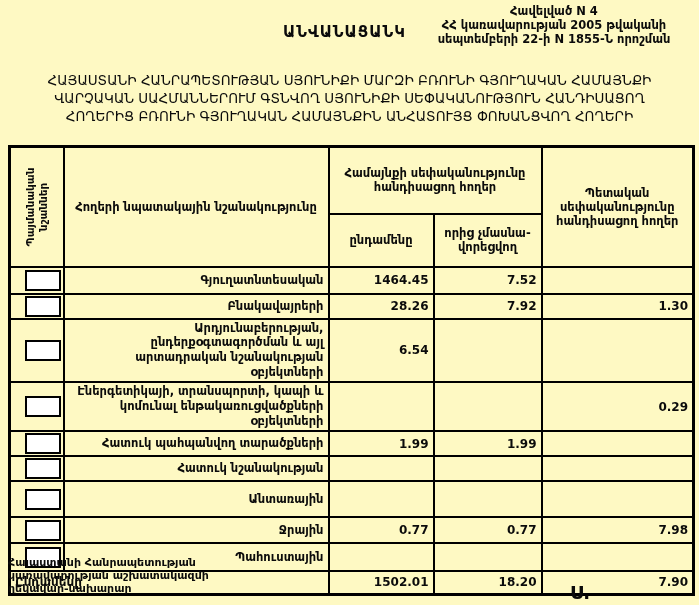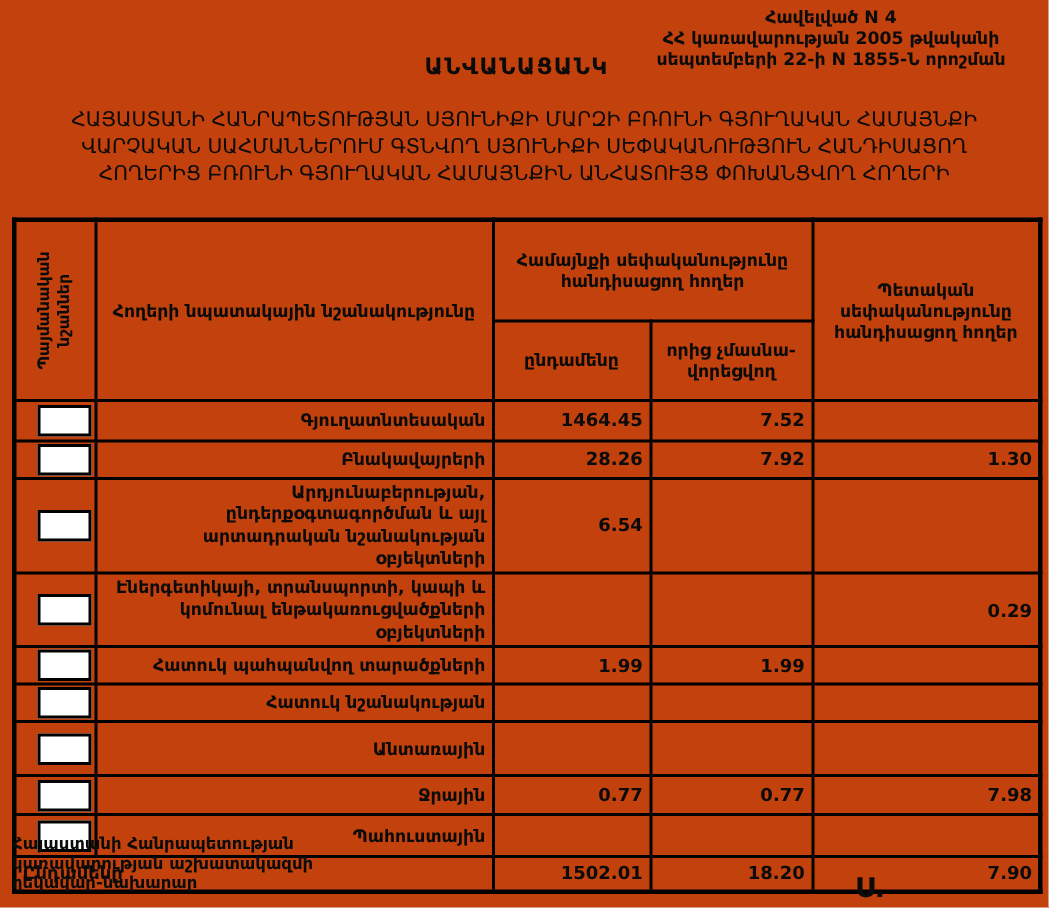--- a/index.html
+++ b/index.html
@@ -1,30 +1,30 @@
 <!DOCTYPE html>
 <html><head>
 <meta charset="utf-8">
 <style>
   html,body { margin:0; padding:0; background:#e8e8e8; }
   .page {
     position: relative;
     width: 699px; height: 605px;
-    background: #c2410c;
+    background: #fef9c3;
     font-family: "DejaVu Sans", sans-serif;
     color: #0b0b0b;
     overflow: hidden;
   }
   .appendix {
     position: absolute; top: 4px; right: 6px; width: 278px;
     text-align: center; font-size: 11.5px; font-weight: bold; line-height: 1.22;
   }
   .doc-title {
     position: absolute; top: 23px; left: 283px;
-    font-size: 15px; font-weight: bold; letter-spacing: 1px; margin-top: 12px;
+    font-size: 15px; font-weight: bold; letter-spacing: 1px;
   }
   .subtitle {
     position: absolute; top: 72px; left: 0; width: 699px;
     text-align: center; font-size: 13.5px; font-weight: normal; line-height: 1.33;
   }
   table.land {
     position: absolute; top: 145px; left: 8px;
     border-collapse: collapse; table-layout: fixed;
     width: 684px;
     border: 3px solid #000;

